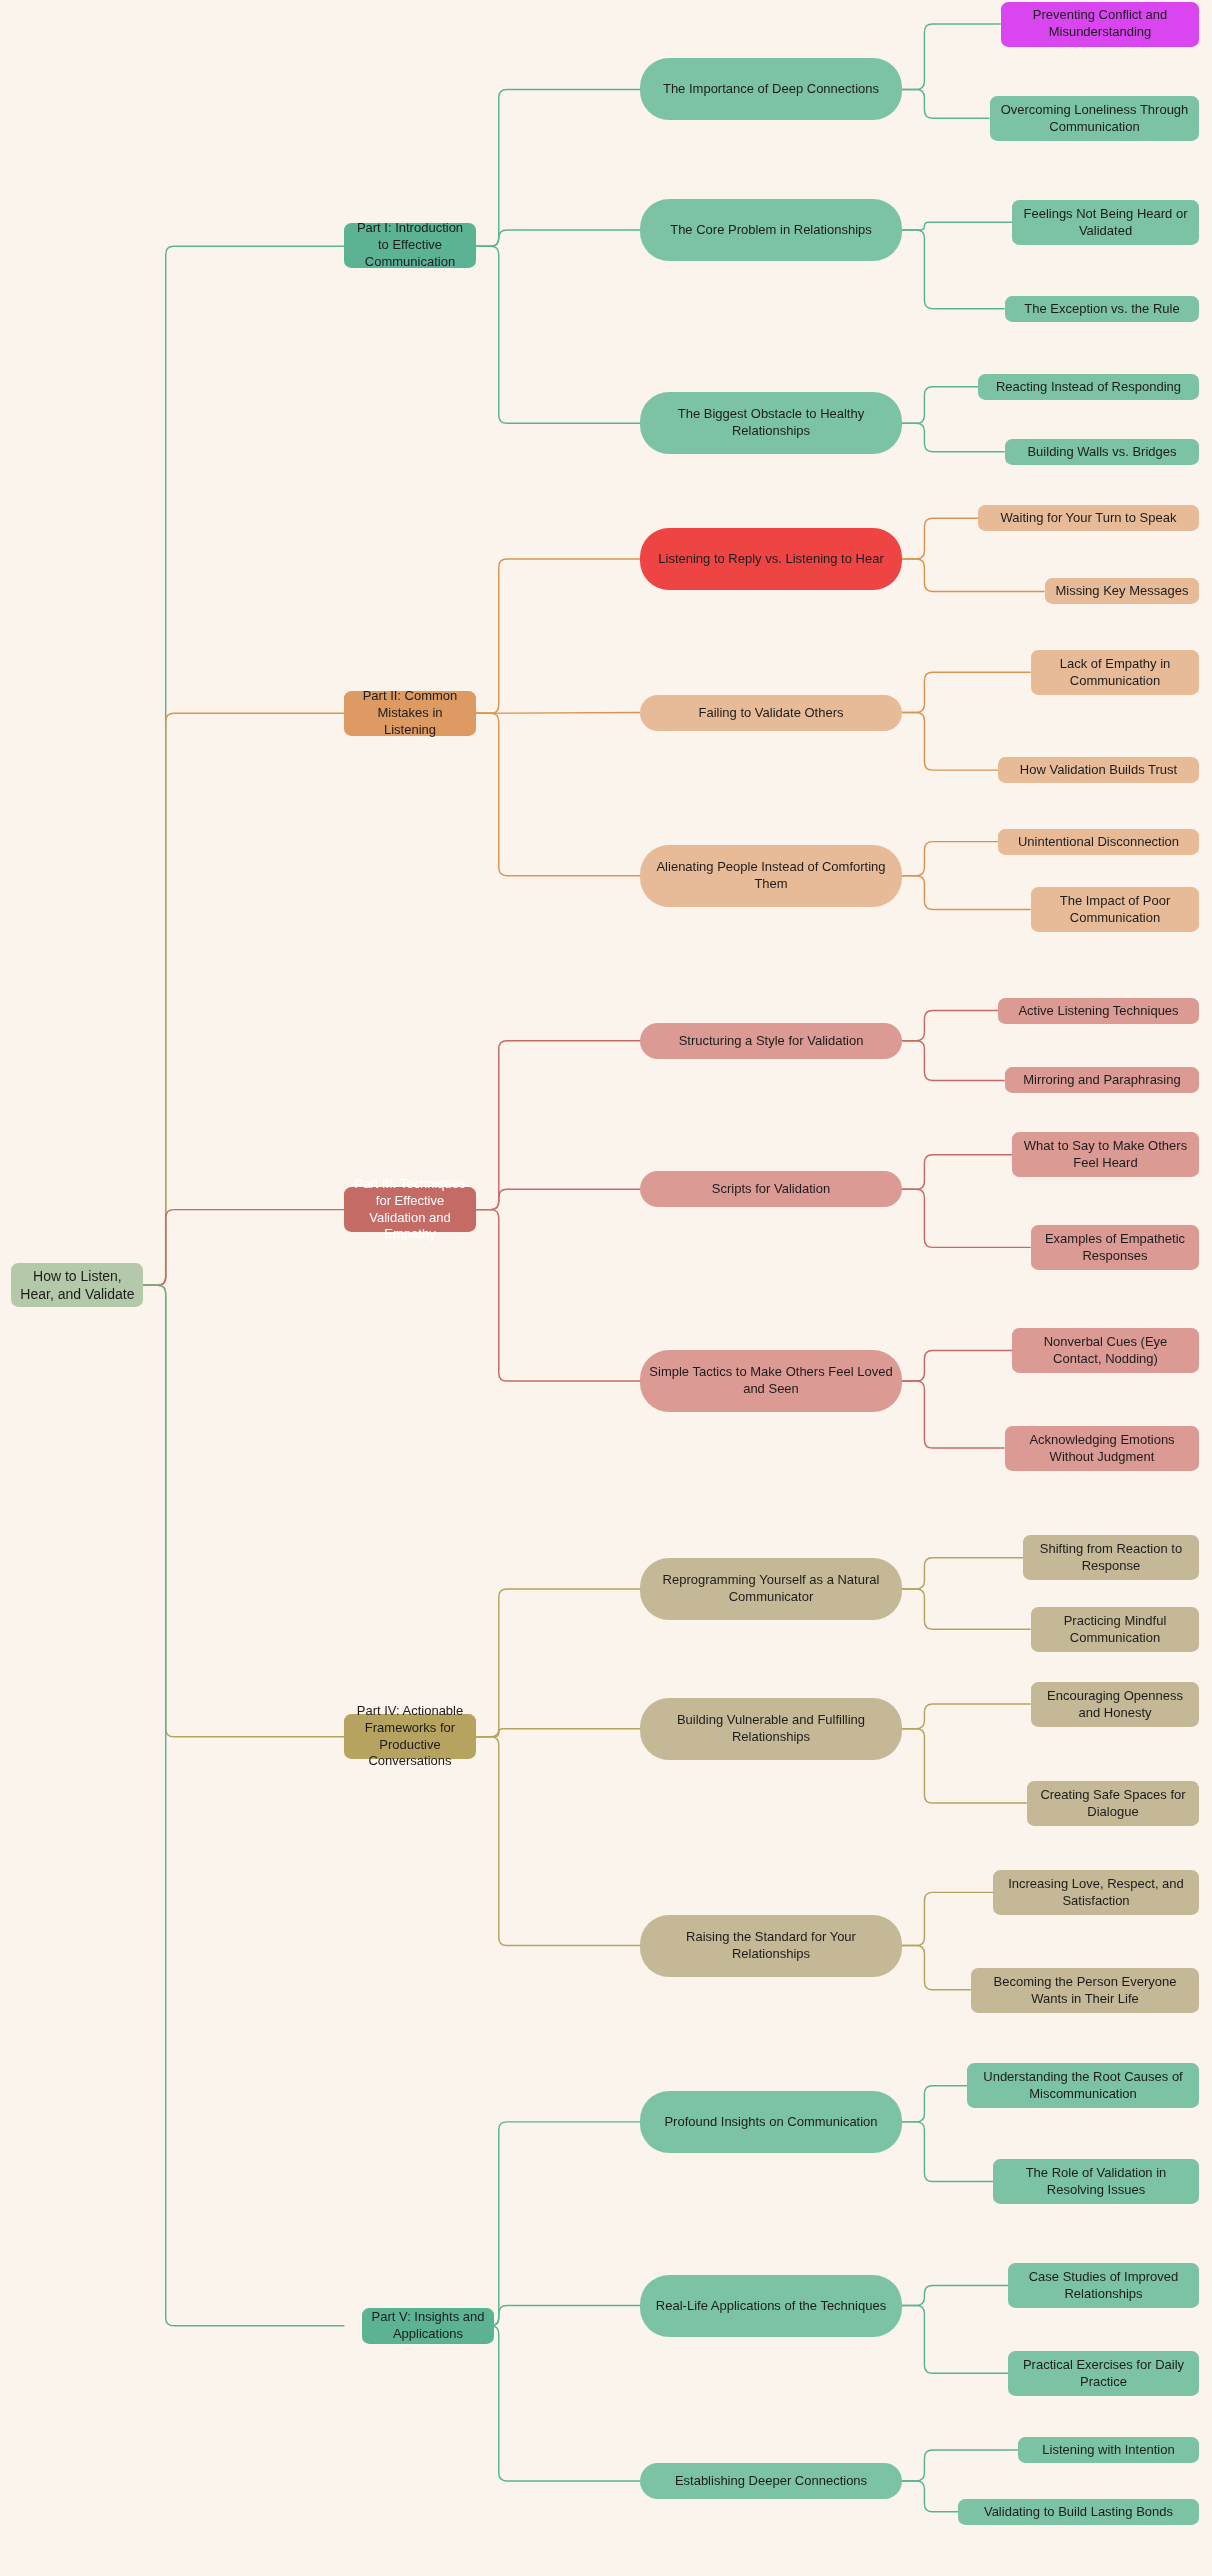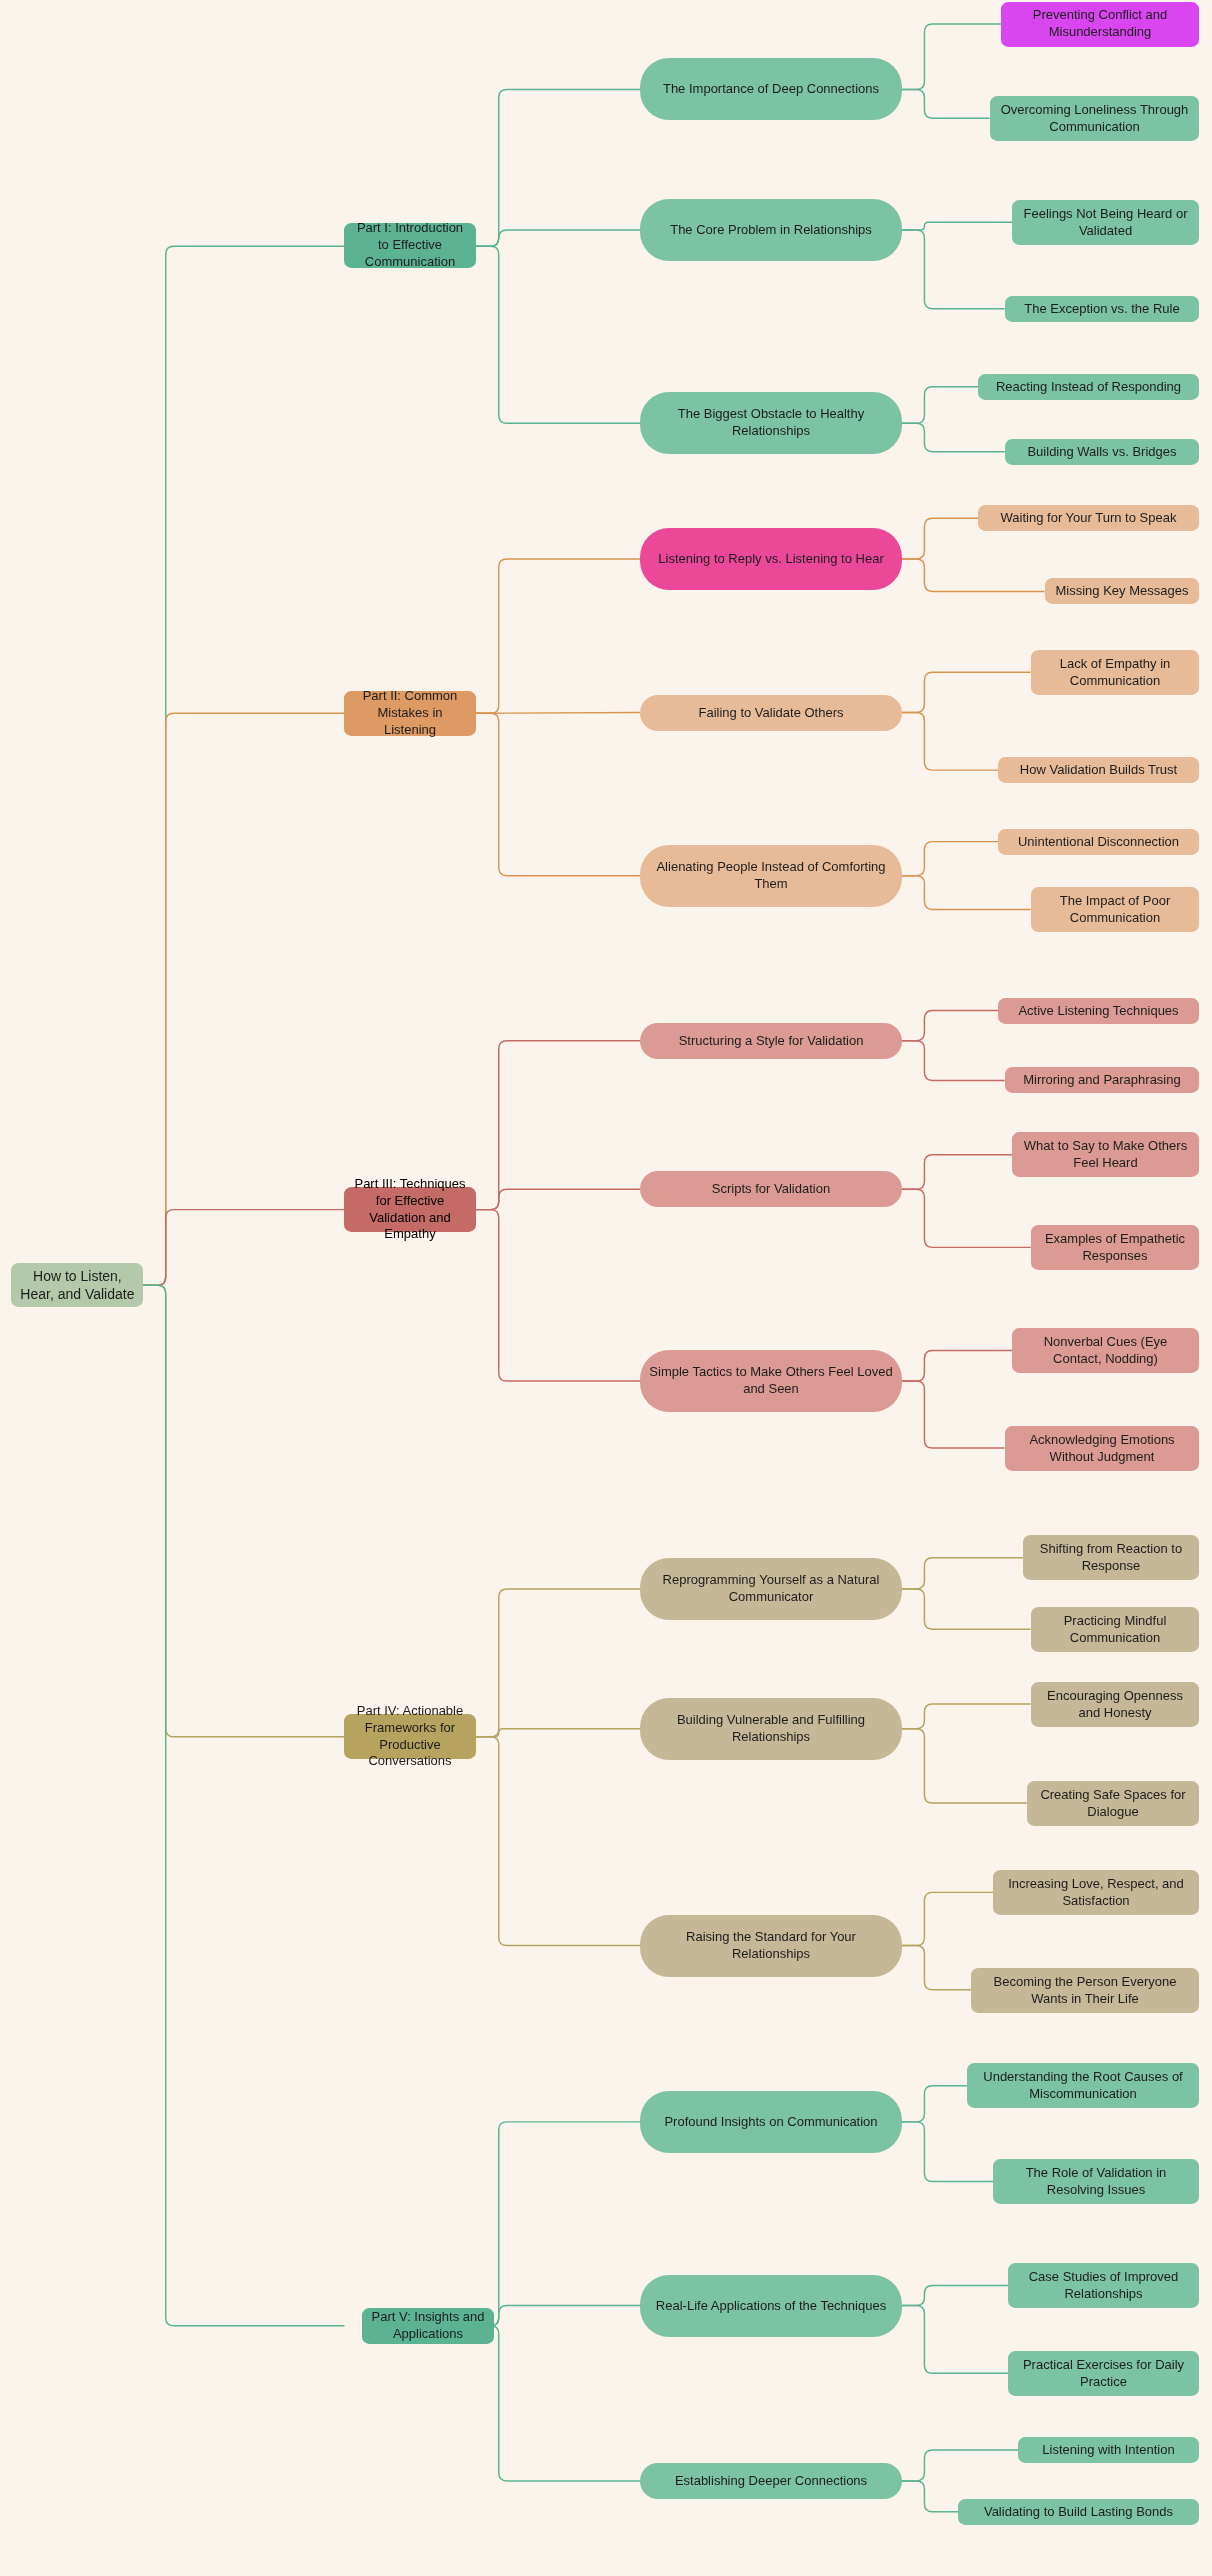--- a/index.html
+++ b/index.html
@@ -15,21 +15,21 @@
     position:absolute;
     box-sizing:border-box;
     display:flex;align-items:center;justify-content:center;
     text-align:center;
     border-radius:7.3px;
     color:#1d1d1d;
     line-height:1.30;
     padding:4.1px 8.1px;
     white-space:pre-line;
   }
-  .node.white{color:#000000;}
+  .node.white{color:#ffffff;}
   .lvl0{font-size:14px;}
   .lvl1{font-size:13px;}
   .lvl2{font-size:13px;border-radius:29px;}
   .lvl3{font-size:13px;}
 </style>
 </head>
 <body>
 
 <div id="mindmap">
   <svg id="links" viewBox="0 0 1492 3171" width="1212" height="2576">
@@ -89,21 +89,21 @@
     <div class="node lvl2" style="left: 640px; top: 58px; width: 262px; height: 62px; background: rgb(124, 195, 165);">The Importance of Deep Connections</div>
     <div class="node lvl3" style="left: 1001px; top: 1.6px; width: 198px; height: 45px; background: #d946ef;">Preventing Conflict and Misunderstanding</div>
     <div class="node lvl3" style="left: 990px; top: 96px; width: 209px; height: 45px; background: rgb(124, 195, 165);">Overcoming Loneliness Through Communication</div>
     <div class="node lvl2" style="left: 640px; top: 199px; width: 262px; height: 62px; background: rgb(124, 195, 165);">The Core Problem in Relationships</div>
     <div class="node lvl3" style="left: 1012px; top: 200px; width: 187px; height: 45px; background: rgb(124, 195, 165);">Feelings Not Being Heard or Validated</div>
     <div class="node lvl3" style="left: 1005px; top: 296px; width: 194px; height: 26px; background: rgb(124, 195, 165);">The Exception vs. the Rule</div>
     <div class="node lvl2" style="left: 640px; top: 392px; width: 262px; height: 62px; background: rgb(124, 195, 165);">The Biggest Obstacle to Healthy Relationships</div>
     <div class="node lvl3" style="left: 978px; top: 374px; width: 221px; height: 26px; background: rgb(124, 195, 165);">Reacting Instead of Responding</div>
     <div class="node lvl3" style="left: 1005px; top: 439px; width: 194px; height: 26px; background: rgb(124, 195, 165);">Building Walls vs. Bridges</div>
     <div class="node lvl1" style="left: 344px; top: 691px; width: 132px; height: 45px; background: rgb(221, 154, 98);">Part II: Common Mistakes in Listening</div>
-    <div class="node lvl2" style="left: 640px; top: 528px; width: 262px; height: 62px; background: #ec4899;">Listening to Reply vs. Listening to Hear</div>
+    <div class="node lvl2" style="left: 640px; top: 528px; width: 262px; height: 62px; background: #ef4444;">Listening to Reply vs. Listening to Hear</div>
     <div class="node lvl3" style="left: 978px; top: 505px; width: 221px; height: 26px; background: rgb(232, 187, 152);">Waiting for Your Turn to Speak</div>
     <div class="node lvl3" style="left: 1045px; top: 578px; width: 154px; height: 26px; background: rgb(232, 187, 152);">Missing Key Messages</div>
     <div class="node lvl2" style="left: 640px; top: 695px; width: 262px; height: 36px; background: rgb(232, 187, 152);">Failing to Validate Others</div>
     <div class="node lvl3" style="left: 1031px; top: 650px; width: 168px; height: 45px; background: rgb(232, 187, 152);">Lack of Empathy in Communication</div>
     <div class="node lvl3" style="left: 998px; top: 757px; width: 201px; height: 26px; background: rgb(232, 187, 152);">How Validation Builds Trust</div>
     <div class="node lvl2" style="left: 640px; top: 845px; width: 262px; height: 62px; background: rgb(232, 187, 152);">Alienating People Instead of Comforting Them</div>
     <div class="node lvl3" style="left: 998px; top: 829px; width: 201px; height: 26px; background: rgb(232, 187, 152);">Unintentional Disconnection</div>
     <div class="node lvl3" style="left: 1031px; top: 887px; width: 168px; height: 45px; background: rgb(232, 187, 152);">The Impact of Poor Communication</div>
     <div class="node lvl1 white" style="left: 344px; top: 1187px; width: 132px; height: 45px; background: rgb(197, 107, 102);">Part III: Techniques for Effective Validation and Empathy</div>
     <div class="node lvl2" style="left: 640px; top: 1023px; width: 262px; height: 36px; background: rgb(220, 154, 148);">Structuring a Style for Validation</div>

